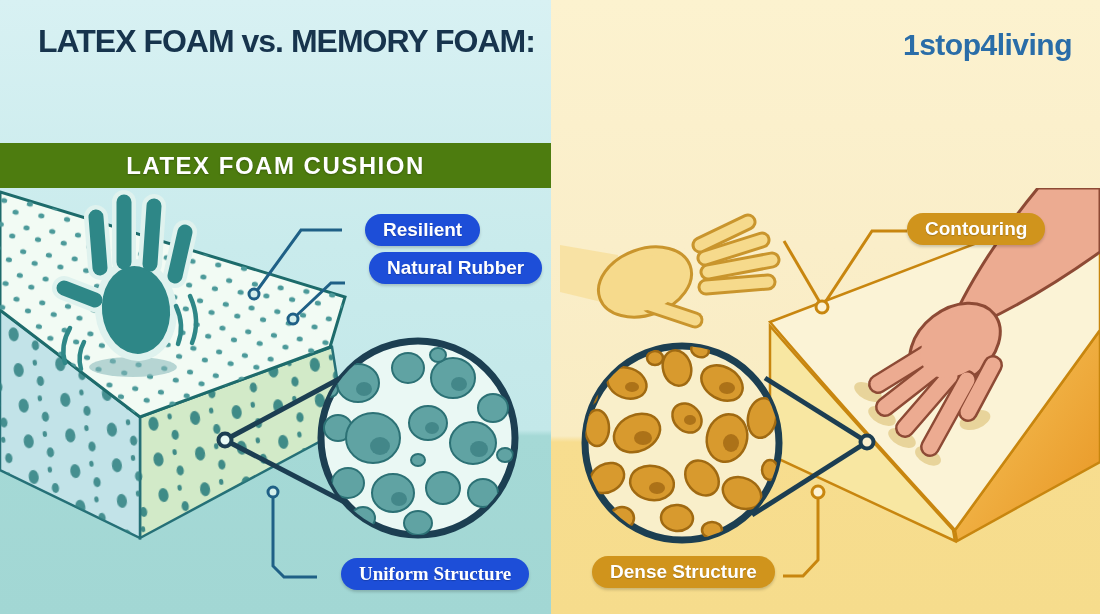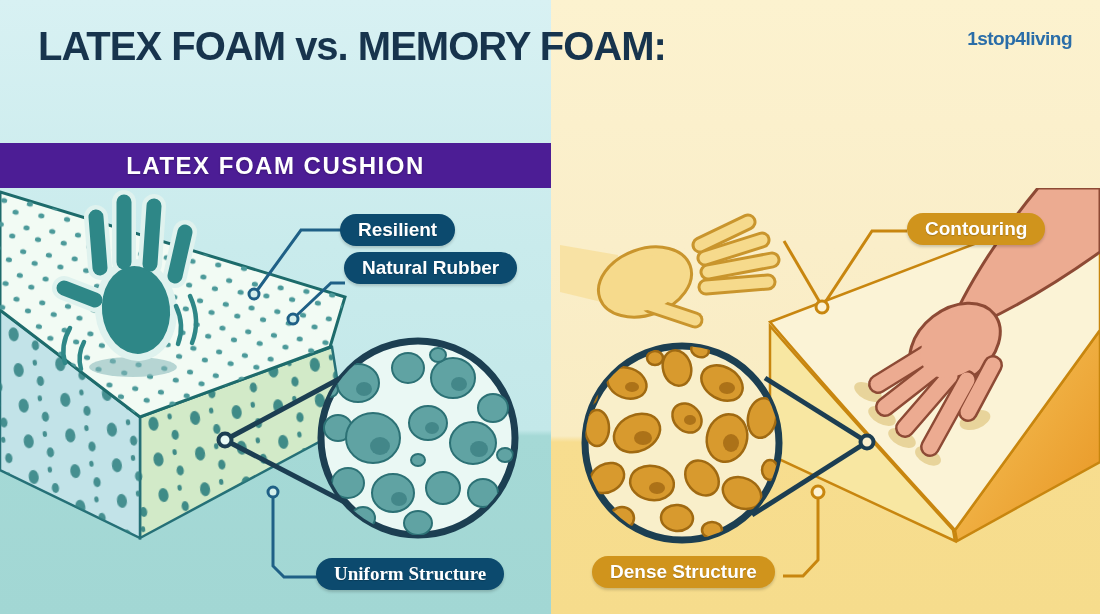--- a/index.html
+++ b/index.html
@@ -6,42 +6,42 @@
   .canvas{
     position:relative;width:1100px;height:614px;overflow:hidden;
     font-family:"Liberation Sans",sans-serif;
     -webkit-font-smoothing:antialiased;
   }
   .bg{position:absolute;top:0;height:614px;}
   .bg-left{left:0;width:551px;background:linear-gradient(180deg,#d8f1f3 0%,#c9ebec 40%,#c3e8e9 70%,#a5d9d6 71%,#a2d7d4 100%);}
   .bg-right{left:551px;width:549px;background:linear-gradient(180deg,#fcf2cf 0%,#faeec9 40%,#f9ecc2 71%,#f7dd8f 72%,#f6dc8c 100%);}
   .title{
     position:absolute;left:38px;top:22px;width:900px;
-    color:#17344d;font-size:40px;line-height:1.2;font-weight:800;
+    color:#17344d;font-size:32px;line-height:1.2;font-weight:800;
     letter-spacing:-1px;margin:0;
   }
   .logo{
     position:absolute;right:28px;top:28px;
-    color:#2a6da8;font-size:19px;font-weight:800;letter-spacing:-0.5px;
+    color:#2a6da8;font-size:30px;font-weight:800;letter-spacing:-0.5px;
   }
   .hdr{
     position:absolute;top:143px;height:45px;display:flex;align-items:center;justify-content:center;
     color:#ffffff;font-size:24px;font-weight:700;letter-spacing:1.5px;
     text-shadow:0 1px 2px rgba(0,0,0,0.25);
   }
-  .hdr-left{left:0;width:551px;background:#4c1d95;}
+  .hdr-left{left:0;width:551px;background:#4d7c0f;}
   .hdr-right{left:551px;width:549px;background:#cf9414;}
   .stage{position:absolute;left:0;top:188px;width:1100px;height:426px;}
   .pill{
     position:absolute;color:#fff;font-weight:700;font-size:19px;
     padding:5px 18px;border-radius:18px;white-space:nowrap;
     box-shadow:0 2px 3px rgba(0,0,0,0.18);
     text-shadow:0 1px 1px rgba(0,0,0,0.2);
   }
-  .pill-teal{background:#0c4a6e;}
+  .pill-teal{background:#1d4ed8;margin-left:25px;}
   .pill-gold{background:#d0941c;}
   #pill-resilient{left:340px;top:214px;}
   #pill-natural-rubber{left:344px;top:252px;}
   #pill-uniform-structure{left:316px;top:558px;font-family:Liberation Serif, serif;}
   #pill-contouring{left:907px;top:213px;}
   #pill-dense-structure{left:592px;top:556px;}
 </style>
 </head>
 <body>
 

